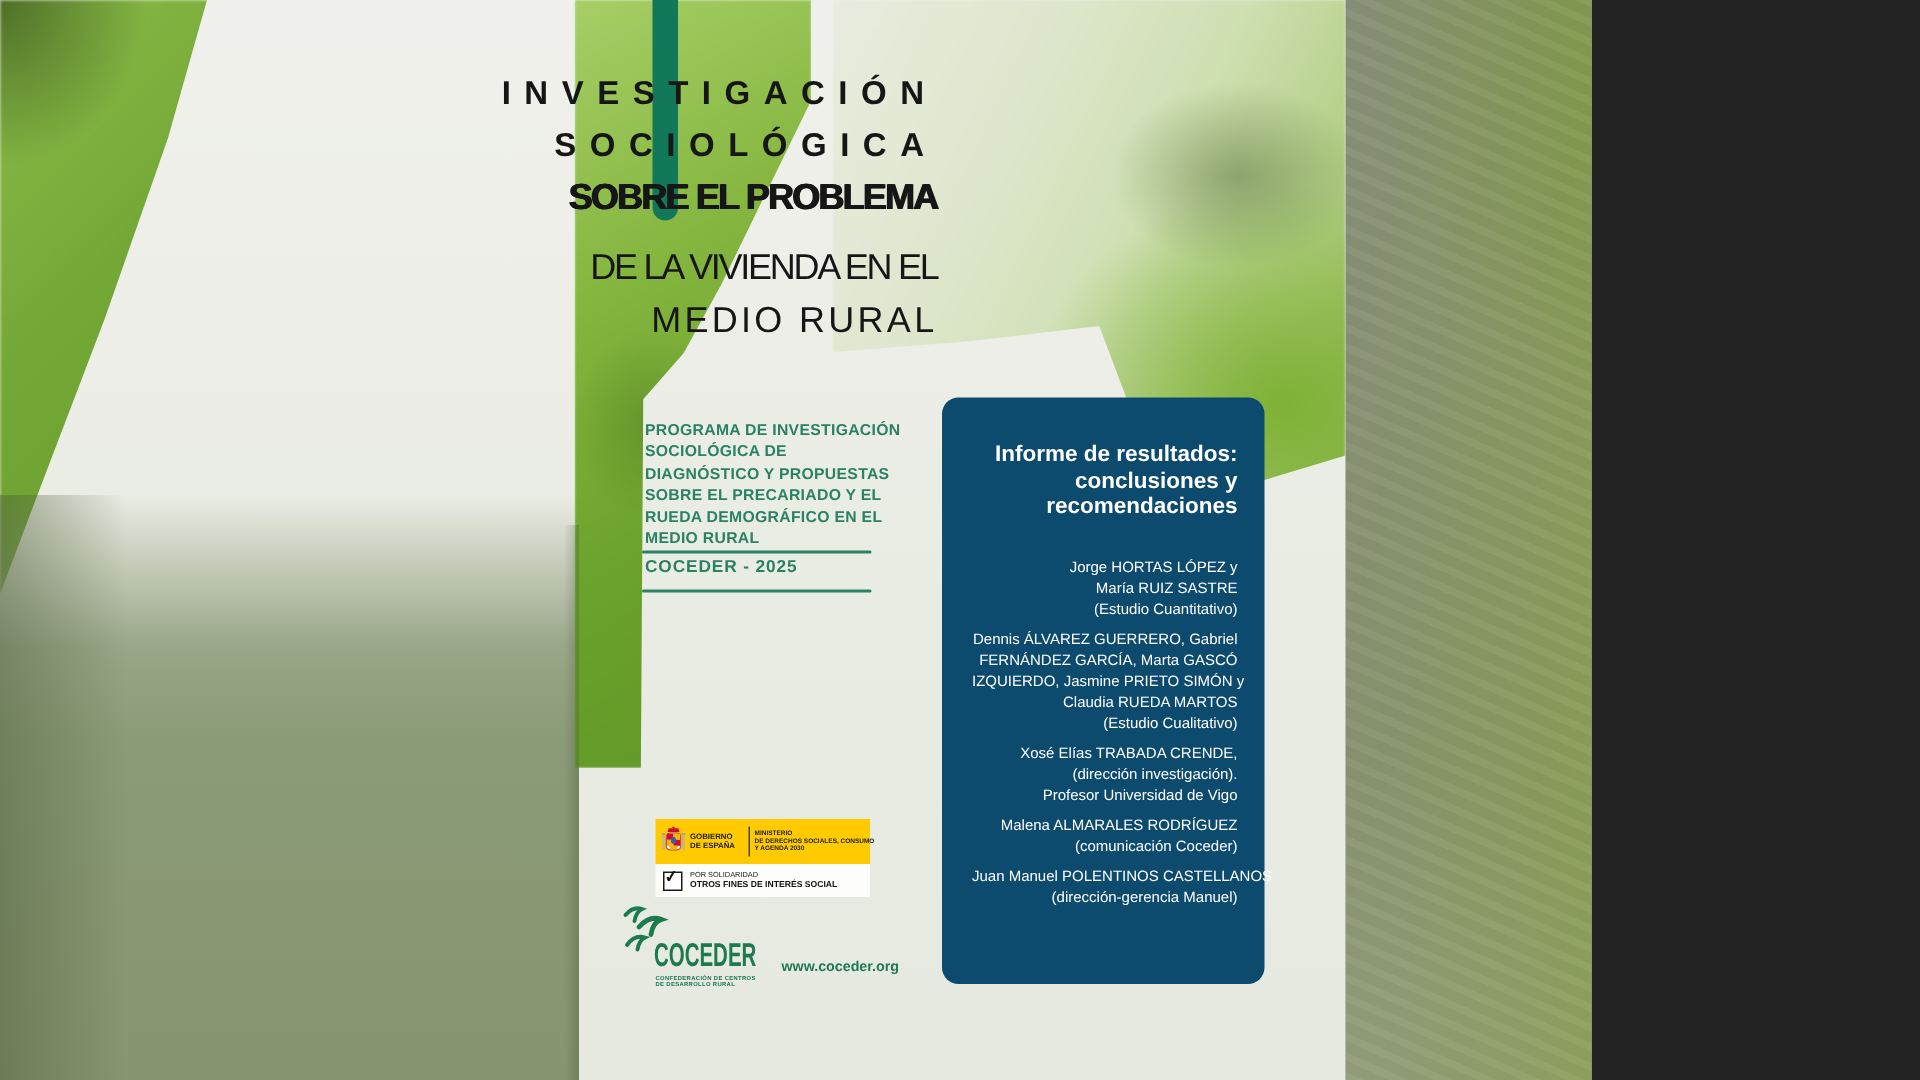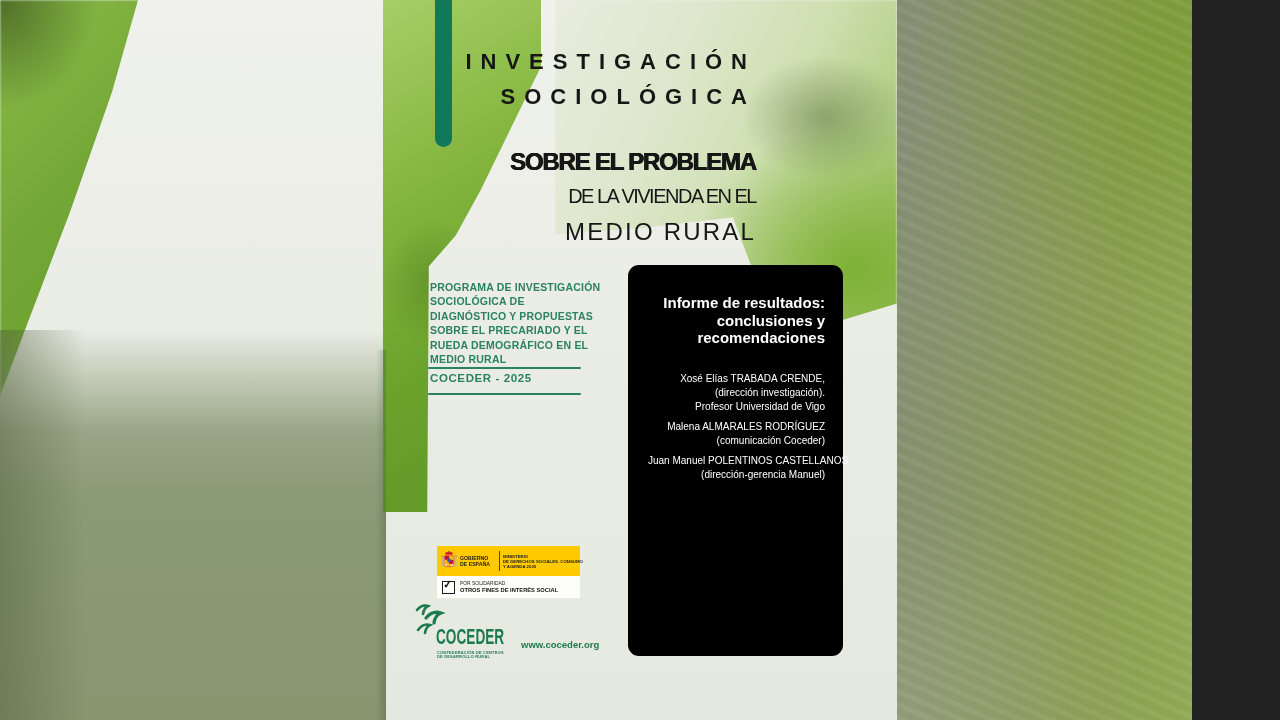--- a/index.html
+++ b/index.html
@@ -1,16 +1,16 @@
 <!DOCTYPE html>
 <html><head>
 <meta charset="utf-8">
 <style>
   html,body{margin:0;padding:0;background:#222;}
-  .canvas{position:relative;width:1192px;height:720px;overflow:hidden;
+  .canvas{position:relative;width:1061px;height:720px;overflow:hidden;
           font-family:"Liberation Sans",sans-serif;background:#eceee7;}
 
   
   .paper-base{position:absolute;left:0;top:0;width:897px;height:720px;
     background:linear-gradient(180deg,#f0f1ec 0%,#e9ece3 55%,#e6e9e0 100%);}
   .green-topleft{position:absolute;left:0;top:0;width:150px;height:400px;
     clip-path:polygon(0 0,138px 0,112px 92px,70px 212px,28px 322px,0 396px);
     background:
       radial-gradient(150px 170px at 0 0,rgba(28,48,12,.55),transparent 65%),
       linear-gradient(135deg,#8cbb4a 0%,#74a836 45%,#679d2b 100%);
@@ -46,22 +46,22 @@
   
   .accent-bar{position:absolute;left:435px;top:0;width:17px;height:147px;
     background:#11795a;border-radius:0 0 9px 9px;}
 
   
   .title{position:absolute;top:44px;right:436px;text-align:right;color:#161616;}
   .title-line{height:35px;display:flex;align-items:center;justify-content:flex-end;white-space:nowrap;}
   .title-line:nth-child(1){font-size:22px;font-weight:700;letter-spacing:9px;}
   .title-line:nth-child(2){font-size:22px;font-weight:700;letter-spacing:9px;}
   .title-line:nth-child(3){font-size:24px;font-weight:700;letter-spacing:-1.2px;
-     text-shadow:.45px 0 0 currentColor,-.45px 0 0 currentColor;margin-top:30px;}
-  .title-line:nth-child(4){font-size:20px;font-weight:400;letter-spacing:-1.5px;}
+     text-shadow:.45px 0 0 currentColor,-.45px 0 0 currentColor;}
+  .title-line:nth-child(4){font-size:24px;font-weight:400;letter-spacing:-1.5px;margin-top:12px;}
   .title-line:nth-child(5){font-size:24px;font-weight:400;letter-spacing:2.2px;}
 
   
   .program{position:absolute;left:430px;top:280px;width:170px;color:#2b8164;}
   .program-line{font-size:10.5px;font-weight:700;line-height:14.4px;letter-spacing:.2px;white-space:nowrap;}
   .rule{position:absolute;left:428px;width:153px;height:2px;background:#2b8164;border-radius:1px;}
   .rule1{top:367px;} .rule2{top:393px;}
   .edition{position:absolute;left:430px;top:372px;font-size:11.5px;font-weight:700;
     letter-spacing:.6px;color:#2b8164;white-space:nowrap;}
 
@@ -85,21 +85,21 @@
   .coceder{position:absolute;left:414px;top:600px;width:200px;height:62px;color:#1c7a4d;}
   .birds{position:absolute;left:0;top:2px;}
   .coc-name{position:absolute;left:22px;top:24px;font-size:22px;font-weight:700;letter-spacing:0;
     transform:scaleX(.62);transform-origin:left top;white-space:nowrap;}
   .coc-sub{position:absolute;left:23px;top:50px;transform:scale(.6);transform-origin:left top;}
   .coc-sub div{font-size:6.5px;font-weight:700;letter-spacing:.4px;line-height:7px;white-space:nowrap;}
   .website{position:absolute;left:107px;top:39px;font-size:9.5px;font-weight:700;white-space:nowrap;}
 
   
   .card{position:absolute;left:628px;top:265px;width:215px;height:391px;border-radius:11px;
-    background:#000000;box-sizing:border-box;padding:29px 18px 0 20px;text-align:right;color:#fff;}
+    background:#0c4a6e;box-sizing:border-box;padding:29px 18px 0 20px;text-align:right;color:#fff;}
   .card-heading{margin-bottom:25px;}
   .card-heading div{font-size:15px;font-weight:700;line-height:17.5px;white-space:nowrap;}
   .credit{margin-bottom:6px;}
   .credit div{font-size:10px;line-height:14px;white-space:nowrap;}
 </style>
 </head>
 <body>
 
 <div class="canvas">
 
@@ -187,20 +187,32 @@
     <div class="website">www.coceder.org</div>
   </div>
 
   <div class="card">
     <div class="card-heading">
       <div>Informe de resultados:</div>
       <div>conclusiones y</div>
       <div>recomendaciones</div>
     </div>
     <div class="credit">
+      <div>Jorge HORTAS LÓPEZ y</div>
+      <div>María RUIZ SASTRE</div>
+      <div>(Estudio Cuantitativo)</div>
+    </div>
+    <div class="credit">
+      <div>Dennis ÁLVAREZ GUERRERO, Gabriel</div>
+      <div>FERNÁNDEZ GARCÍA, Marta GASCÓ</div>
+      <div>IZQUIERDO, Jasmine PRIETO SIMÓN y</div>
+      <div>Claudia RUEDA MARTOS</div>
+      <div>(Estudio Cualitativo)</div>
+    </div>
+    <div class="credit">
       <div>Xosé Elías TRABADA CRENDE,</div>
       <div>(dirección investigación).</div>
       <div>Profesor Universidad de Vigo</div>
     </div>
     <div class="credit">
       <div>Malena ALMARALES RODRÍGUEZ</div>
       <div>(comunicación Coceder)</div>
     </div>
     <div class="credit">
       <div>Juan Manuel POLENTINOS CASTELLANOS</div>

